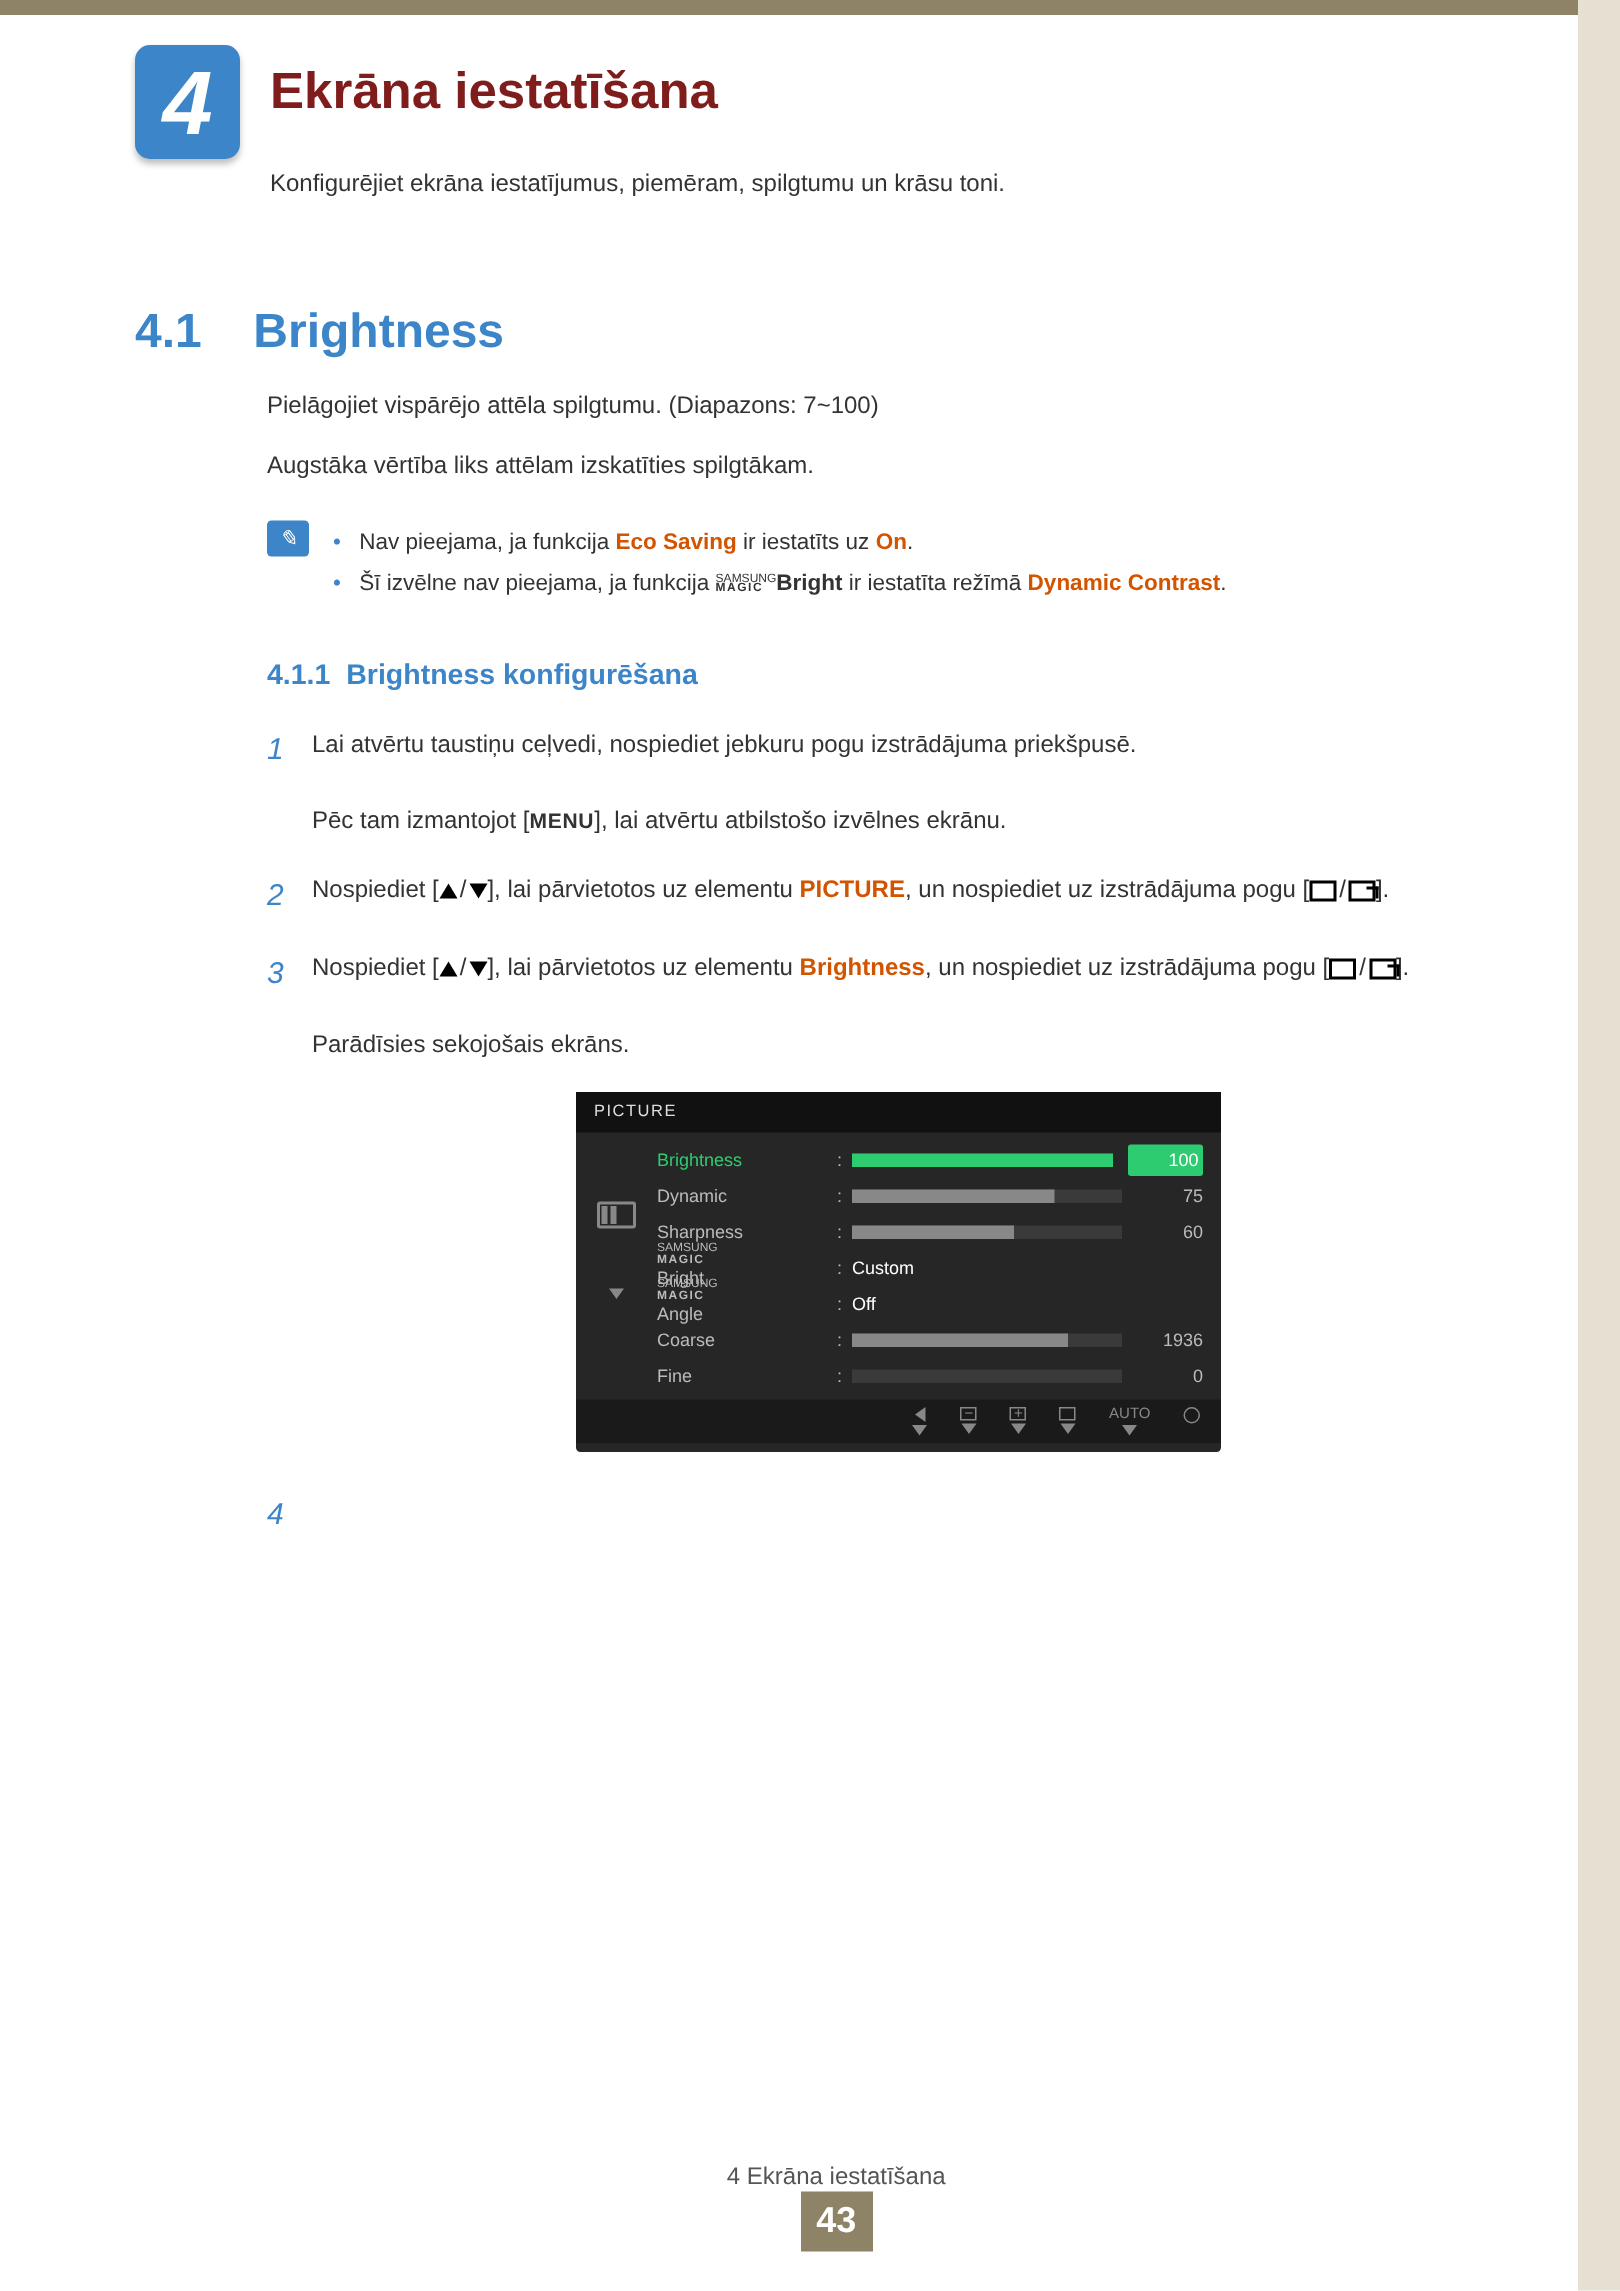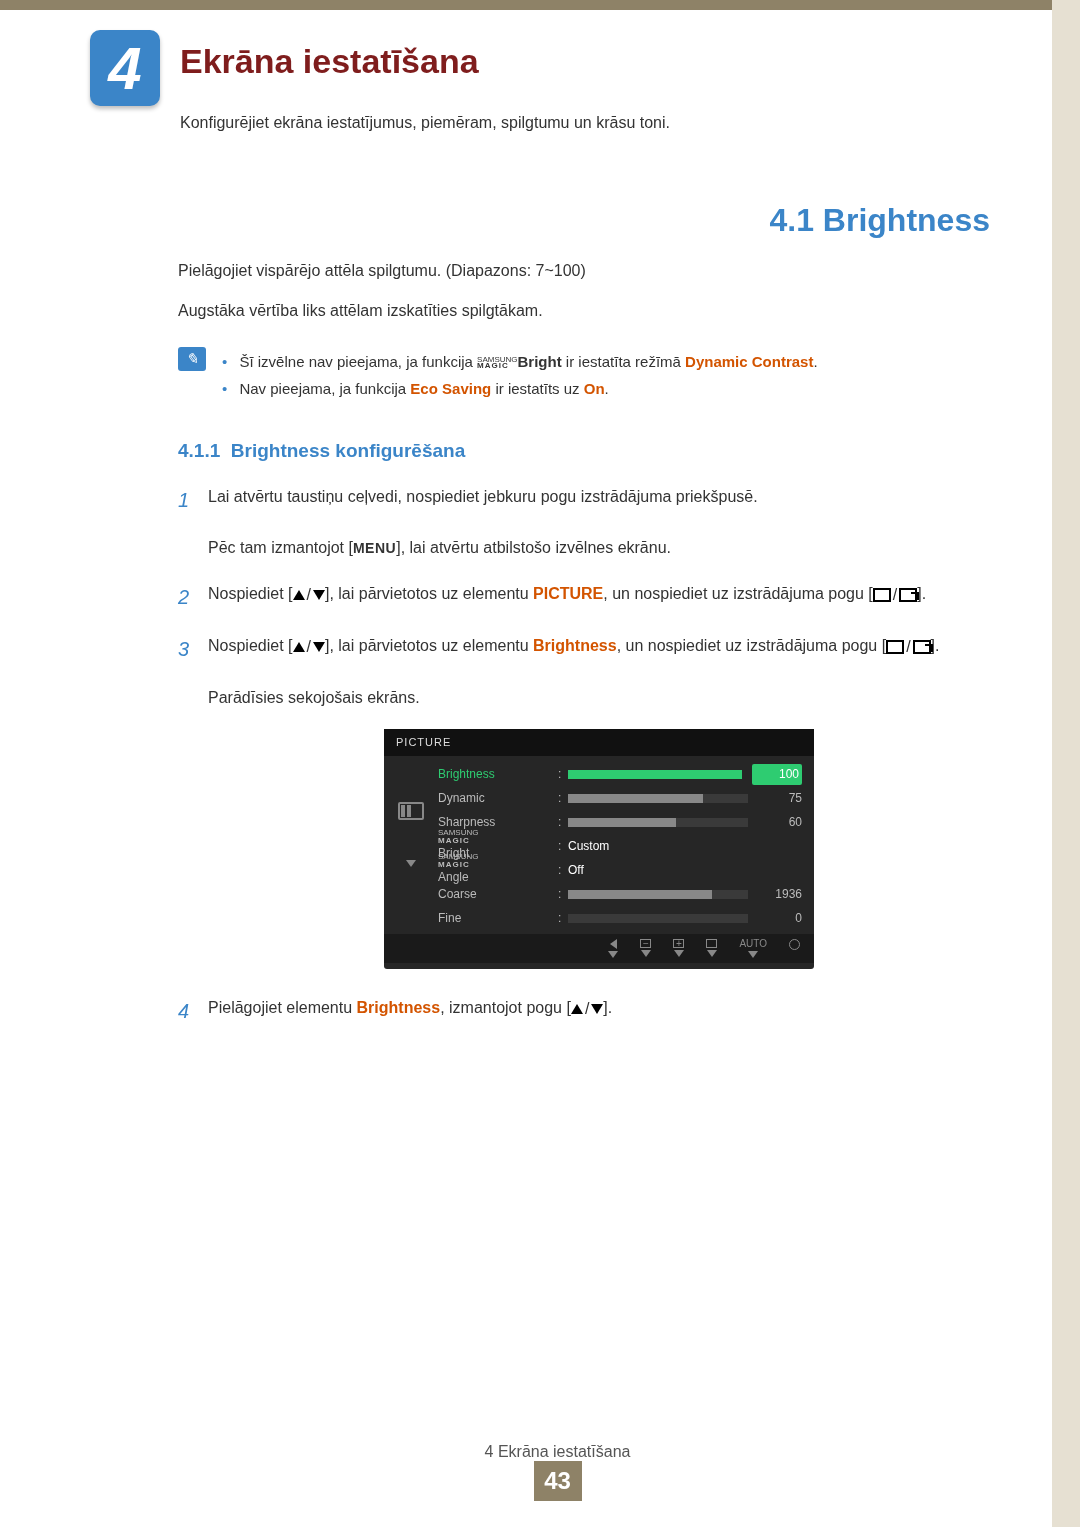--- a/index.html
+++ b/index.html
@@ -41,21 +41,21 @@
   .chapter-badge span {
     color:#fff; font-size:60px; font-style:italic; font-weight:bold;
   }
   .chapter-title {
     margin-top:12px;
     font-size:34px; color:#7f1d1d; font-weight:bold;
   }
   .chapter-sub { font-size:16px; color:#333; margin: 8px 0 0 90px;}
 
   h2.section {
-    color:#3b85c8; font-size:32px; margin:70px 0 20px 0; font-weight:bold;text-align:right;
+    color:#3b85c8; font-size:32px; margin:70px 0 20px 0; font-weight:bold;
   }
   .section-num { display:inline-block; min-width:70px;}
   .para { font-size:16px; margin:16px 0 0 88px; line-height:1.5;}
 
   .note-box { display:flex; align-items:flex-start; gap:16px; margin:24px 0 0 88px; font-size:15px;}
   .note-icon {
     width:28px; height:24px; background:#3b85c8; display:flex; align-items:center; justify-content:center; color:#fff;
     font-style:italic; border-radius:3px; flex-shrink:0;
   }
   .note-list { list-style:none; padding:0; margin:0;}
@@ -157,24 +157,24 @@
     <span>Brightness</span>
   </h2>
 
   <div class="para">Pielāgojiet vispārējo attēla spilgtumu. (Diapazons: 7~100)</div>
   <div class="para">Augstāka vērtība liks attēlam izskatīties spilgtākam.</div>
 
   <div class="note-box">
     <div class="note-icon">✎</div>
     <ul class="note-list">
       <li>
-        <span>Šī izvēlne nav pieejama, ja funkcija </span><span style="display:inline-block;vertical-align:middle;line-height:0.8;font-size:8px;text-align:left;"><span>SAMSUNG</span><br><b style="letter-spacing:1px;">MAGIC</b></span><b>Bright</b><span> ir iestatīta režīmā </span><span class="hl-b">Dynamic Contrast</span><span>.</span>
+        <span>Nav pieejama, ja funkcija </span><span class="hl-b">Eco Saving</span><span> ir iestatīts uz </span><span class="hl-b">On</span><span>.</span>
       </li>
       <li>
-        <span>Nav pieejama, ja funkcija </span><span class="hl-b">Eco Saving</span><span> ir iestatīts uz </span><span class="hl-b">On</span><span>.</span>
+        <span>Šī izvēlne nav pieejama, ja funkcija </span><span style="display:inline-block;vertical-align:middle;line-height:0.8;font-size:8px;text-align:left;"><span>SAMSUNG</span><br><b style="letter-spacing:1px;">MAGIC</b></span><b>Bright</b><span> ir iestatīta režīmā </span><span class="hl-b">Dynamic Contrast</span><span>.</span>
       </li>
     </ul>
   </div>
 
   <h3 class="subsection">
     <span>4.1.1</span>&nbsp;
     <span>Brightness konfigurēšana</span>
   </h3>
 
   <ol class="steps">
@@ -282,23 +282,20 @@
               </span>
             <span>
                 <span class="osd-pwr"></span>
               </span>
           </div>
         </div>
       </span>
     </li>
     <li>
       <span class="num">4</span>
-      <span class="txt">
-        <span>Pielāgojiet elementu </span><span class="hl-b">Brightness</span><span>, izmantojot pogu [</span><span class="icon-inline"><span class="tri-up"></span>/<span class="tri-down"></span></span><span>].</span>
-      </span>
     </li>
   </ol>
 
 </div>
 
 <div class="page-footer">
   <div class="footer-bar"></div>
   <div class="footer-text">4 Ekrāna iestatīšana</div>
   <div class="footer-num">43</div>
 </div>

